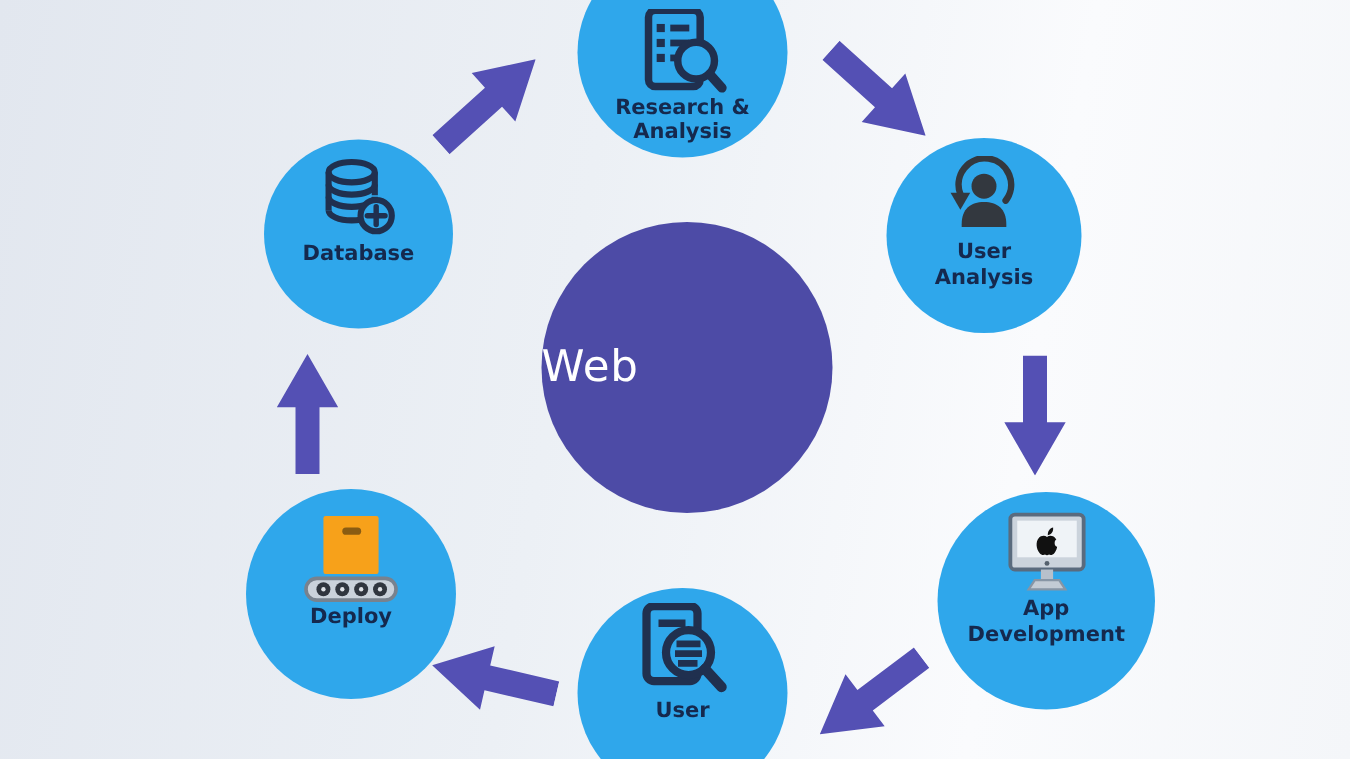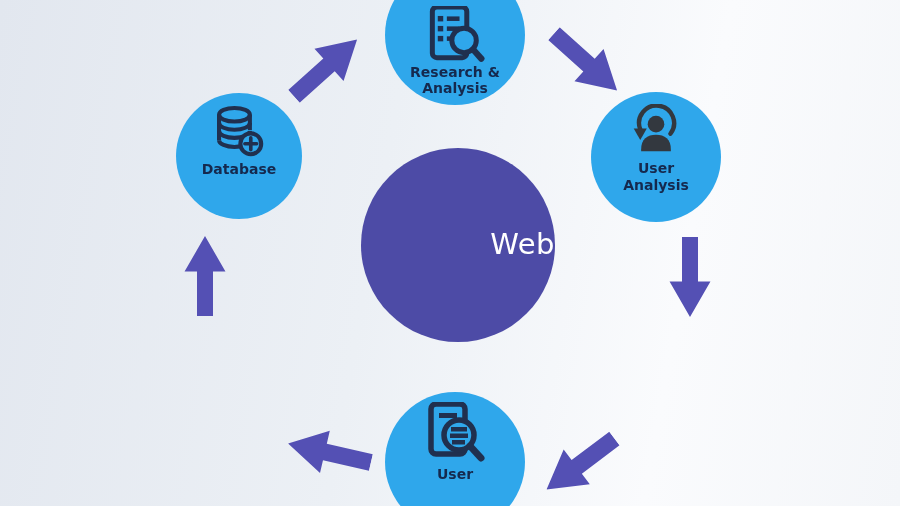--- a/index.html
+++ b/index.html
@@ -15,21 +15,21 @@
   
   .node{
     position:absolute;border-radius:50%;
     background:var(--node-fill,#2fa7eb);
     display:flex;flex-direction:column;align-items:center;
     box-sizing:border-box;
   }
   .center-circle{
     position:absolute;left:361px;top:148px;width:194px;height:194px;
     border-radius:50%;background:var(--center-fill,#4d4ba6);
-    display:flex;align-items:center;justify-content:flex-end;
+    display:flex;align-items:center;justify-content:flex-start;
   }
   .center-text{
     color:var(--center-text,#fff);font-size:29px;font-weight:500;
     text-align:center;line-height:1.24;letter-spacing:.5px;
   }
   .center-text span{display:block;}
 
   .label{
     color:var(--label,#15294e);font-weight:bold;font-size:14px;
     line-height:1.18;text-align:center;white-space:nowrap;
@@ -81,36 +81,70 @@
       <polygon class="i-char" points="6.5,28 21.5,28 14,41"></polygon>
       <circle class="i-char" cx="32" cy="23" r="9.5"></circle>
       <path class="i-char" d="M15,52 c0,-12 7,-17 17,-17 c10,0 17,5 17,17 l0,2 l-34,0 z"></path>
     </svg>
     <div class="label">
       <span>User</span>
       <span>Analysis</span>
     </div>
   </div>
 
+  <div class="node" style="left:625px;top:328px;width:145px;height:145px;padding-top:13px;">
+    <svg class="icon" width="66" height="57" viewBox="0 0 64 56">
+      <rect x="8" y="2" width="48" height="36" rx="3" fill="#cbd3dc" stroke="#5a6b7e" stroke-width="2.5"></rect>
+      <rect x="12.5" y="6" width="39" height="24" fill="#eff3f7"></rect>
+      <path fill="#111111" d="M26.5,17.5 c1.5,-1.8 4,-2 5.5,-0.8 c1.5,-1.2 4,-1 5.5,0.8 c2,2.4 1.6,6.9 -0.6,9.6 c-1.1,1.4 -2.6,1.7 -3.6,1.1 c-0.8,0.5 -1.8,0.5 -2.6,0 c-1,0.6 -2.5,0.3 -3.6,-1.1 c-2.2,-2.7 -2.6,-7.2 -0.6,-9.6 z"></path>
+      <circle cx="39.6" cy="20.6" r="2.6" fill="#eff3f7"></circle>
+      <path fill="#111111" d="M32.5,15.5 c0,-3 1.5,-4.5 3.5,-5 c0.3,2.5 -1,4.5 -3.5,5 z"></path>
+      <circle cx="32" cy="34" r="1.6" fill="#55616e"></circle>
+      <rect x="28" y="38" width="8" height="7" fill="#b7c0cb"></rect>
+      <path d="M20,51 L44,51 L40,45 L24,45 z" fill="#c3cbd5" stroke="#8795a5" stroke-width="1.5"></path>
+    </svg>
+    <div class="label">
+      <span>App</span>
+      <span>Development</span>
+    </div>
+  </div>
 
   <div class="node" style="left:385px;top:392px;width:140px;height:140px;padding-top:10px;">
     <svg class="icon" width="64" height="64" viewBox="0 0 64 64">
       <rect class="s-navy" x="8" y="2" width="34" height="50" rx="5" stroke-width="5.5"></rect>
       <rect class="i-navy" x="16" y="11" width="18" height="5"></rect>
       <circle class="lens" cx="36" cy="33" r="15" stroke-width="5.5"></circle>
       <rect class="i-navy" x="28" y="25" width="16" height="4.5"></rect>
       <rect class="i-navy" x="27" y="31.5" width="18" height="4.5"></rect>
       <rect class="i-navy" x="29" y="38" width="13" height="4.5"></rect>
       <line class="s-navy" x1="47" y1="44" x2="58" y2="56" stroke-width="7" stroke-linecap="round"></line>
     </svg>
     <div class="label">
       <span>User</span>
     </div>
   </div>
 
+  <div class="node" style="left:164px;top:326px;width:140px;height:140px;padding-top:17px;">
+    <svg class="icon" width="70" height="60" viewBox="0 0 72 62">
+      <rect x="17" y="1" width="38" height="40" rx="1.5" fill="var(--box-orange,#f7a11a)"></rect>
+      <rect x="30" y="9" width="13" height="5" rx="2.5" fill="#8a5c12"></rect>
+      <rect x="5" y="44" width="62" height="15" rx="7.5" fill="#cad2db" stroke="#78828e" stroke-width="2.5"></rect>
+      <circle cx="17" cy="51.5" r="4.8" fill="#30363f"></circle>
+      <circle cx="30" cy="51.5" r="4.8" fill="#30363f"></circle>
+      <circle cx="43" cy="51.5" r="4.8" fill="#30363f"></circle>
+      <circle cx="56" cy="51.5" r="4.8" fill="#30363f"></circle>
+      <circle cx="17" cy="51.5" r="1.5" fill="#dfe3e8"></circle>
+      <circle cx="30" cy="51.5" r="1.5" fill="#dfe3e8"></circle>
+      <circle cx="43" cy="51.5" r="1.5" fill="#dfe3e8"></circle>
+      <circle cx="56" cy="51.5" r="1.5" fill="#dfe3e8"></circle>
+    </svg>
+    <div class="label">
+      <span>Deploy</span>
+    </div>
+  </div>
 
   <div class="node" style="left:176px;top:93px;width:126px;height:126px;padding-top:10px;">
     <svg class="icon" width="60" height="58" viewBox="0 0 64 64">
       <ellipse class="s-navy" cx="27" cy="13" rx="17" ry="7.5" stroke-width="4.5"></ellipse>
       <path class="s-navy" d="M10,13 V41" stroke-width="4.5"></path>
       <path class="s-navy" d="M44,13 V30" stroke-width="4.5"></path>
       <path class="s-navy" d="M10,22 a17,7.5 0 0 0 34,0" stroke-width="4.5"></path>
       <path class="s-navy" d="M10,31 a17,7.5 0 0 0 34,0" stroke-width="4.5"></path>
       <path class="s-navy" d="M10,41 a17,7.5 0 0 0 34,0" stroke-width="4.5"></path>
       <circle class="lens" cx="45" cy="45" r="11.5" stroke-width="4.5"></circle>

